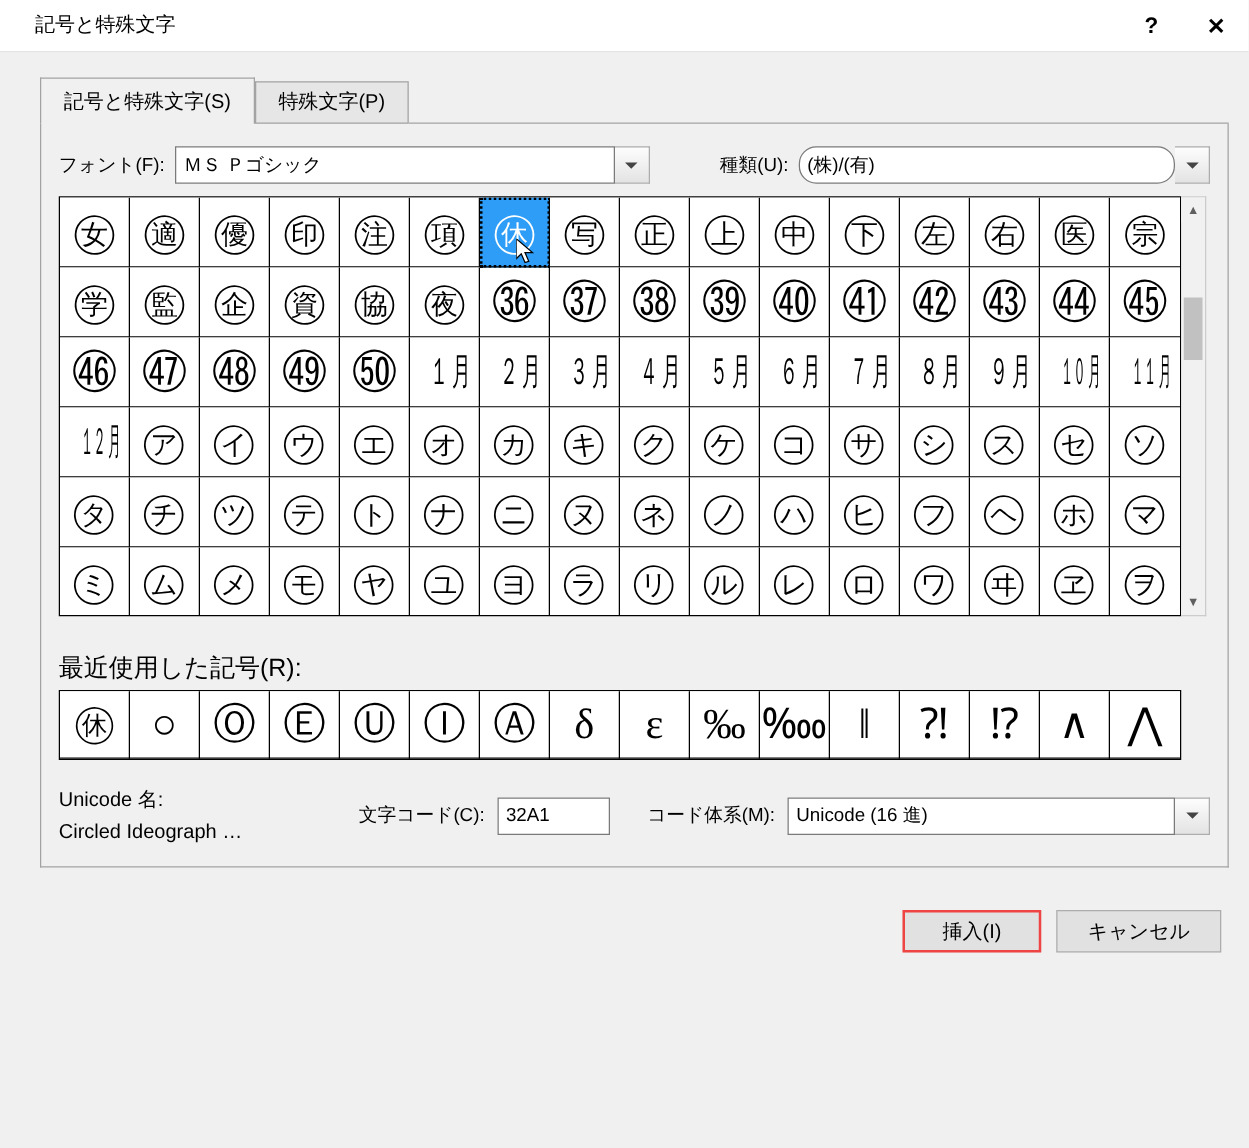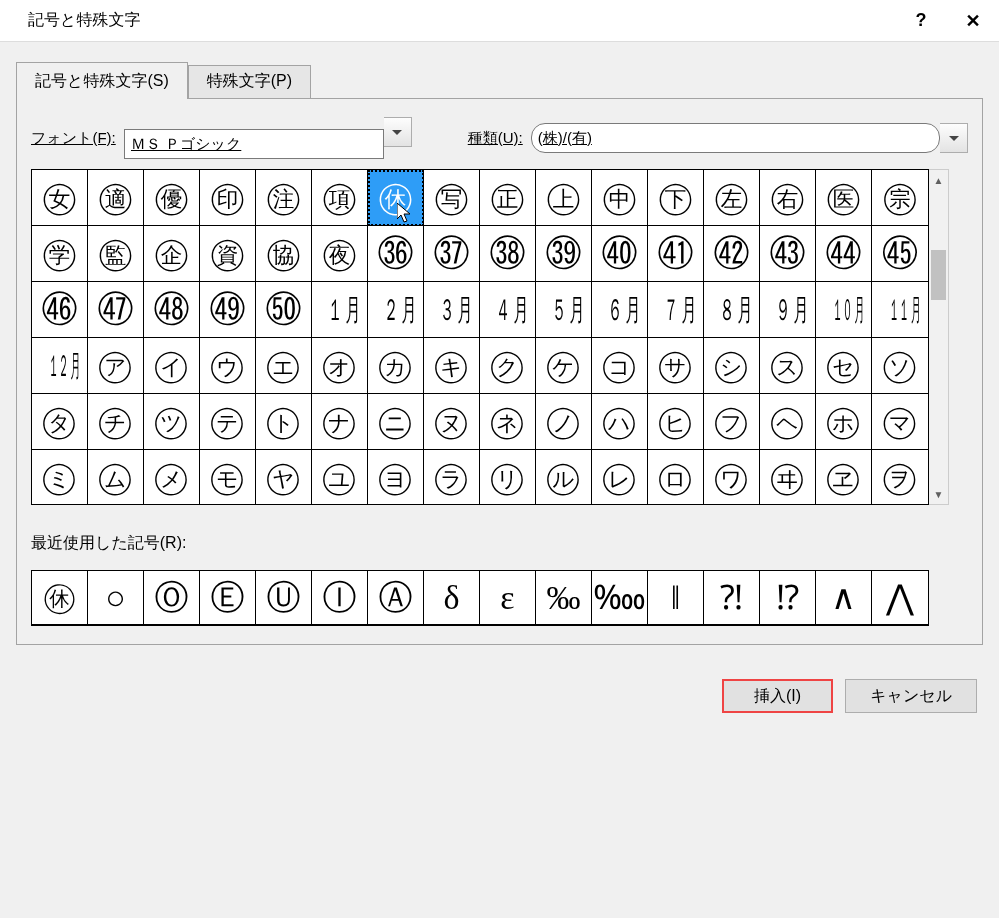--- a/index.html
+++ b/index.html
@@ -26,21 +26,21 @@
   .titlebar .ctl {
     width: 52px;
     height: 42px;
     display: flex;
     justify-content: center;
     align-items: center;
     font-size: 18px;
     font-weight: bold;
   }
   .client {
-    padding: 20px 16px 16px 16px;
+    padding: 20px 16px 16px 32px;
     background: #f0f0f0;
   }
 
   .tabbar {
     display: flex;
     gap: 0;
   }
   .tab {
     border: 1px solid #a3a3a3;
     background: #f0f0f0;
@@ -70,21 +70,20 @@
     border-top: none;
     padding: 18px 14px 18px 14px;
     background: #f0f0f0;
   }
 
   .row {
     display: flex;
     align-items: center;
     gap: 8px;
     margin-bottom: 10px;
-    text-decoration: underline;
   }
 
   .combo {
     display: flex;
     align-items: stretch;
   }
   .combo input, .combo-input {
     border: 1px solid #7a7a7a;
     background: #fff;
     padding: 4px 6px;
@@ -163,22 +162,22 @@
   .sb-track { flex: 1; position: relative; }
   .sb-thumb {
     position: absolute;
     left: 2px; right: 2px;
     top: 60px; height: 50px;
     background: #c1c1c1;
   }
 
   .section-label {
     margin-top: 28px;
-    margin-bottom: 16px;
-    font-size: 16px;
+    margin-bottom: 4px;
+    font-size: 20px;
   }
 
   .recent-grid {
     background: #fff;
     border: 1px solid #000;
     display: grid;
     grid-template-columns: repeat(16, 56px);
     grid-auto-rows: 54px;
     width: 898px;
   }
@@ -245,21 +244,21 @@
       <span>特殊文字(P)</span>
     </div>
     <div class="tab-line"></div>
   </div>
 
   <div class="pane">
 
     <div class="row">
       <span>フォント(F):</span>
       <div class="combo">
-        <input class="combo-input" style="width: 260px; margin-top: 12px;" value="ＭＳ Ｐゴシック">
+        <input class="combo-input" style="width: 352px;" value="ＭＳ Ｐゴシック">
         <div class="btn-drop">
             <div class="chev"></div>
           </div>
       </div>
       <span style="width:40px"></span>
       <span>種類(U):</span>
       <div class="combo" style="flex:1">
         <input class="combo-input" style="flex: 1 1 0%; border-radius: 14px;" value="(株)/(有)">
         <div class="btn-drop">
             <div class="chev"></div>
@@ -390,20 +389,38 @@
         <div class="cell">ε</div>
         <div class="cell">‰</div>
         <div class="cell">‱</div>
         <div class="cell">‖</div>
         <div class="cell">⁈</div>
         <div class="cell">⁉</div>
         <div class="cell">∧</div>
         <div class="cell">⋀</div>
       </div>
 
+    <div class="info-row">
+      <div class="uni-block">
+        <span>Unicode 名:</span>
+        <span>Circled Ideograph …</span>
+      </div>
+      <span>文字コード(C):</span>
+      <div class="combo">
+        <input class="combo-input" style="width: 90px;" value="32A1">
+      </div>
+      <span style="width:10px"></span>
+      <span>コード体系(M):</span>
+      <div class="combo" style="flex:1">
+        <input class="combo-input" style="flex: 1 1 0%;" value="Unicode (16 進)">
+        <div class="btn-drop">
+            <div class="chev"></div>
+          </div>
+      </div>
+    </div>
 
   </div>
 
 </div>
 
 <div class="footer">
   <button class="button primary">挿入(I)</button>
   <button class="button">キャンセル</button>
 </div>
 

